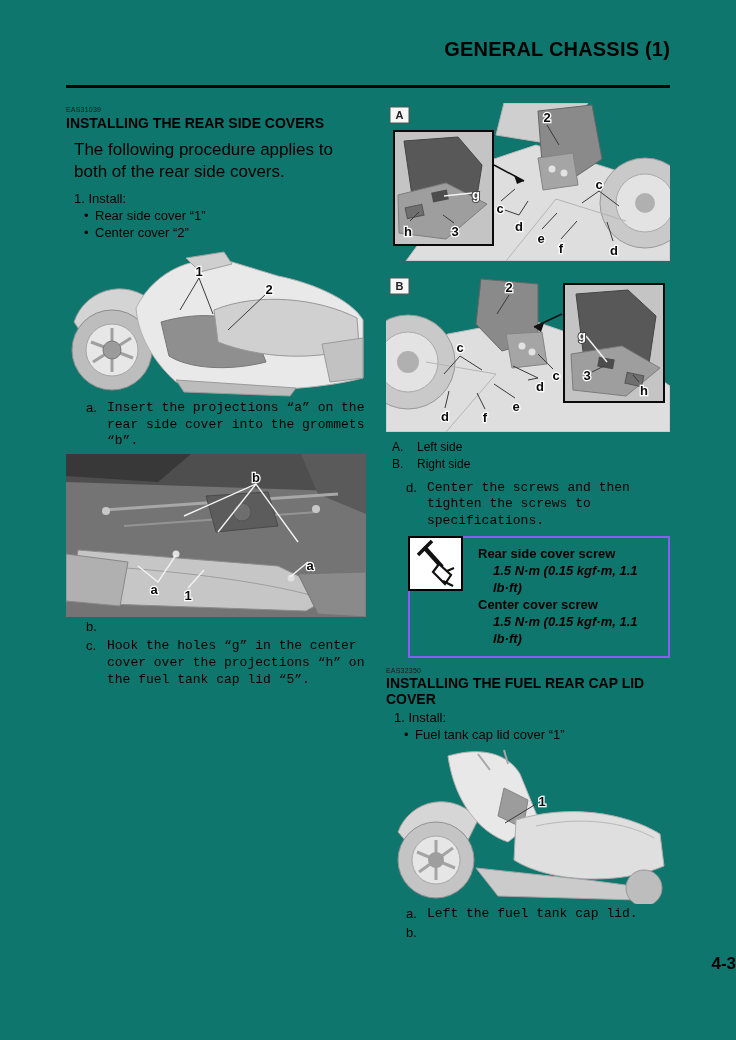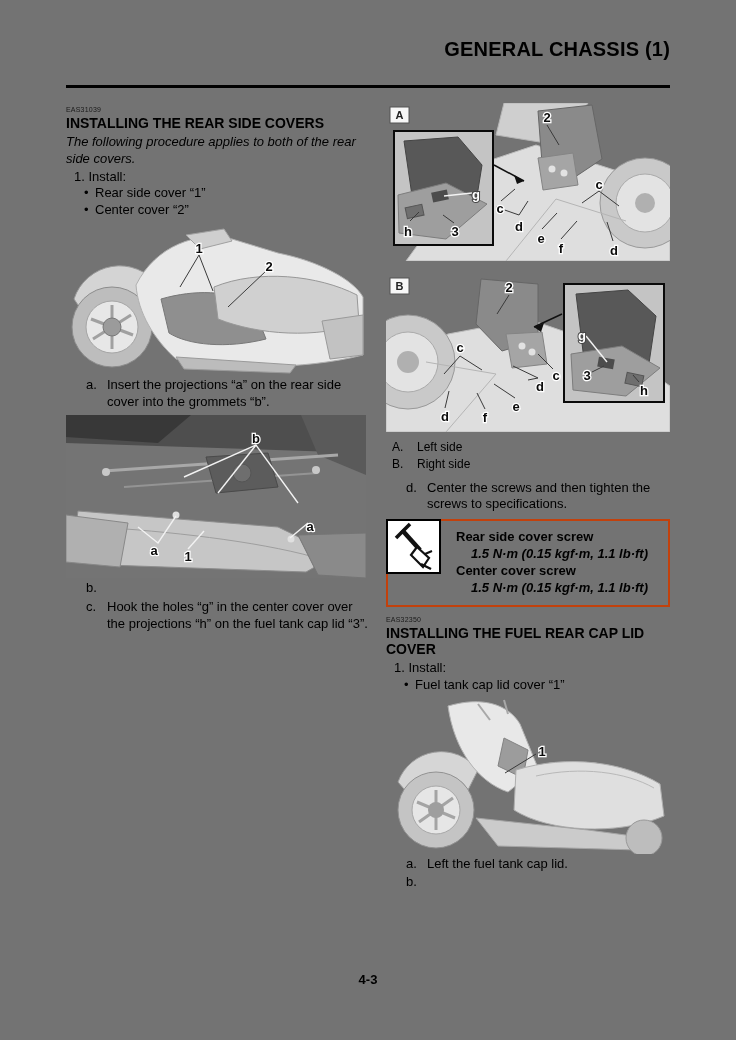--- a/index.html
+++ b/index.html
@@ -1,71 +1,71 @@
 <!DOCTYPE html>
 <html><head>
 <meta charset="utf-8">
 <style>
   * { box-sizing: border-box; }
   html,body { margin:0; padding:0; background:#e8e8e8; }
   .page {
     position: relative;
     width: 736px; height: 1040px;
     margin: 0 auto;
-    background: #737373;
+    background: #0f766e;
     font-family: "Liberation Sans", sans-serif;
     color: #000;
     overflow: hidden;
   }
   .header-title {
     position: absolute; top: 38px; right: 66px;
     font-size: 20px; font-weight: bold; letter-spacing: .2px;
   }
   .header-rule {
     position: absolute; top: 85px; left: 66px; width: 604px; height: 3px;
     background: #000;
   }
   .col-left  { position: absolute; left: 66px;  top: 106px;  width: 302px; }
   .col-right { position: absolute; left: 386px; top: 103px; width: 284px; }
 
   .code { font-size: 7px; line-height: 1.1; color: #1a1a1a; letter-spacing:.2px; }
   .section-title { font-size: 14px; font-weight: bold; line-height: 1.15; margin: 1px 0 3px; }
-  .body-text { font-size: 13px; line-height: 1.3; margin: 0; font-style: italic; }
+  .body-text { font-size: 17px; line-height: 1.3; margin: 8px; }
   .num-step { font-size: 13px; line-height: 1.3; padding-left: 8px; margin-top: 1px; }
   .bullet { display: flex; font-size: 13px; line-height: 1.3; padding-left: 18px; }
   .bullet .dot { flex: 0 0 11px; }
   .step { display: flex; font-size: 13px; line-height: 1.3; padding-left: 20px; margin-top: 2px; }
   .step .marker { flex: 0 0 21px; }
-  .step .text { flex: 1; }
+  .step .text { flex: 1; font-family: Liberation Mono, monospace; }
   .cap-row { display: flex; font-size: 12px; line-height: 1.4; padding-left: 6px; }
   .cap-row .marker { flex: 0 0 25px; }
   .figure { display: block; margin: 0; }
   .fig1 { margin-top: 8px; }
   .fig2 { margin-top: 4px; }
   .figB { margin-top: 13px; }
   .caps { margin-top: 7px; }
   .step-d { margin-top: 7px; }
 
   .torque-box {
-    position: relative; margin-top: 6px; border: 2px solid #c2410c;
-    min-height: 80px; padding: 8px 15px 8px 68px;
+    position: relative; margin-top: 6px; border: 2px solid #8b5cf6;
+    min-height: 80px; padding: 8px 15px 8px 68px; margin-left: 22px;
   }
   .torque-icon-box {
     position: absolute; top: -2px; left: -2px; width: 55px; height: 55px;
     border: 2px solid #000; background: #fff;
   }
   .torque-name  { font-size: 13px; font-weight: bold; line-height: 1.3; }
   .torque-value { font-size: 13px; font-weight: bold; line-height: 1.3; padding-left: 15px; font-style: italic; }
 
   .sec2 { margin-top: 9px; }
   .fig3 { margin-top: 4px; }
 
   .page-number {
-    position: absolute; left: 0; right: 0; bottom: 53px;
-    text-align: center; font-size: 13px; font-weight: bold;
+    position: absolute; left: 0; right: 0; bottom: 66px;
+    text-align: right; font-size: 17px; font-weight: bold;
   }
 
   
   svg text { font-family: "Liberation Sans", sans-serif; }
   .flbl   { font-size: 13px; font-weight: bold; fill:#0b0b0b; text-anchor:middle;
             paint-order: stroke; stroke:#ffffff; stroke-width:2.5px; }
   .flblw  { font-size: 13px; font-weight: bold; fill:#ffffff; text-anchor:middle;
             paint-order: stroke; stroke:#444444; stroke-width:2px; }
   .tag-t  { font-size: 11px; font-weight: bold; fill:#222; text-anchor:middle; }
   .ldr    { stroke:#3a3a3a; stroke-width:1; fill:none; }
@@ -151,21 +151,21 @@
       <text class="flbl" x="88" y="140">a</text>
       <text class="flbl" x="122" y="146">1</text>
       <text class="flbl" x="244" y="116">a</text>
     </svg>
 
     <div class="step">
       <span class="marker">b.</span>
     </div>
     <div class="step">
       <span class="marker">c.</span>
-      <span class="text">Hook the holes “g” in the center cover over the projections “h” on the fuel tank cap lid “3”.</span>
+      <span class="text">Hook the holes “g” in the center cover over the projections “h” on the fuel tank cap lid “5”.</span>
     </div>
   </div>
 
   <div class="col-right">
 
     <svg class="figure" width="284" height="158" viewBox="0 0 284 158">
       <g>
         <polygon points="20,158 90,62 150,42 244,72 284,92 284,158" fill="#dedede" stroke="#bcbcbc"></polygon>
         <polygon points="118,0 202,0 172,42 110,32" fill="#cfcfcf" stroke="#b5b5b5"></polygon>
         <circle cx="259" cy="100" r="45" fill="#c9c9c9" stroke="#999"></circle>

